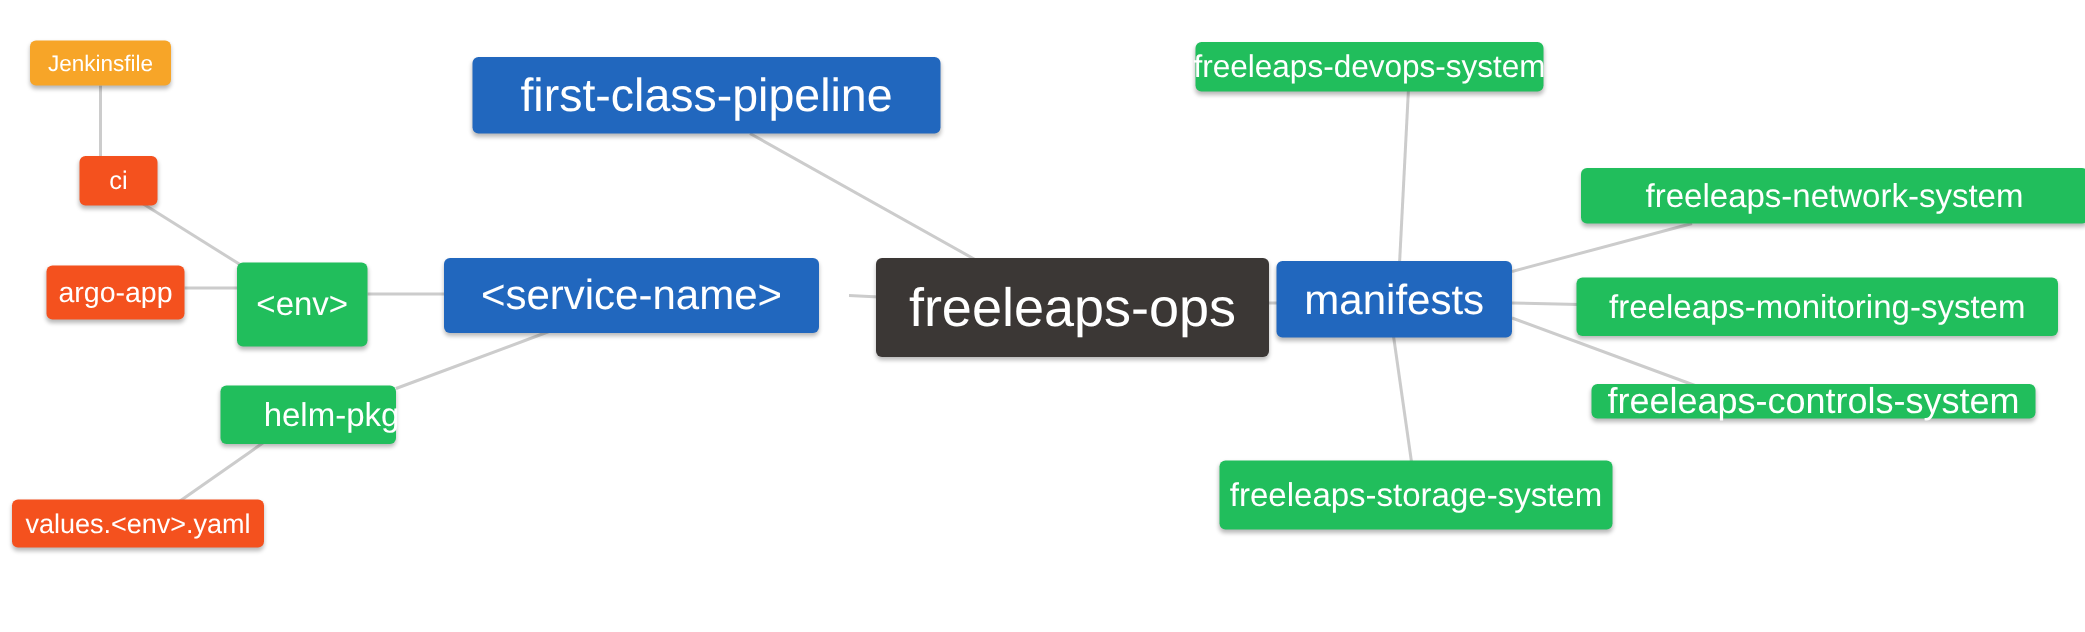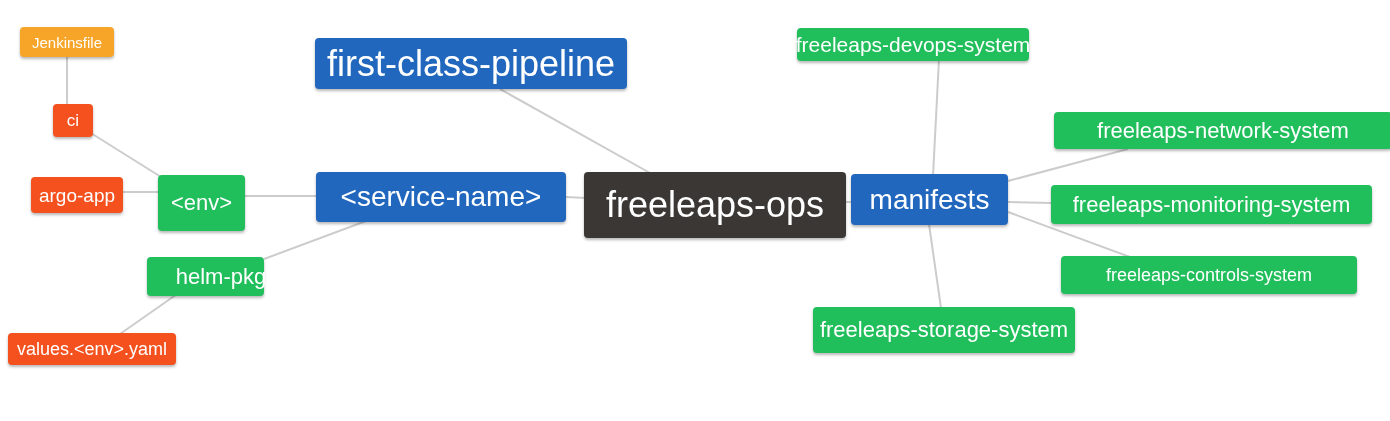--- a/index.html
+++ b/index.html
@@ -48,41 +48,41 @@
       <line x1="933" y1="176" x2="939" y2="59"></line>
       <line x1="1008" y1="181" x2="1128" y2="149"></line>
       <line x1="1008" y1="202" x2="1053" y2="203"></line>
       <line x1="1008" y1="212" x2="1130" y2="257"></line>
       <line x1="929" y1="224" x2="941" y2="308"></line>
     </g>
   </svg>
 
   <div class="node orange" style="left:20px;top:27px;width:94px;height:30px;font-size:15px;">Jenkinsfile</div>
 
-  <div class="node red" style="left:53px;top:104px;width:40px;height:33px;font-size:17px;">ci</div>
+  <div class="node red" style="left:53px;top:104px;width:52px;height:33px;font-size:17px;">ci</div>
 
   <div class="node red" style="left:31px;top:177px;width:92px;height:36px;font-size:19px;">argo-app</div>
 
   <div class="node green" style="left:158px;top:175px;width:87px;height:56px;font-size:22px;">&lt;env&gt;</div>
 
   <div class="node green" style="left:147px;top:257px;width:117px;height:39px;font-size:22px;padding-left:31px;">helm-pkg</div>
 
   <div class="node red" style="left:8px;top:333px;width:168px;height:32px;font-size:18px;">values.&lt;env&gt;.yaml</div>
 
-  <div class="node blue" style="left:315px;top:38px;width:312px;height:51px;font-size:36px;">first-class-pipeline</div>
+  <div class="node blue" style="left:315px;top:38px;width:312px;height:51px;font-size:31px;">first-class-pipeline</div>
 
-  <div class="node blue" style="left:316px;top:172px;width:250px;height:50px;font-size:28px;">&lt;service-name&gt;</div>
+  <div class="node blue" style="left:296px;top:172px;width:250px;height:50px;font-size:28px;">&lt;service-name&gt;</div>
 
   <div class="node dark" style="left:584px;top:172px;width:262px;height:66px;font-size:36px;text-align:right;">freeleaps-ops</div>
 
   <div class="node blue" style="left:851px;top:174px;width:157px;height:51px;font-size:28px;">manifests</div>
 
   <div class="node green" style="left:797px;top:28px;width:232px;height:33px;font-size:21px;">freeleaps-devops-system</div>
 
   <div class="node green" style="left:1054px;top:112px;width:338px;height:37px;font-size:22px;text-align:right;">freeleaps-network-system</div>
 
   <div class="node green" style="left:1051px;top:185px;width:321px;height:39px;font-size:22px;">freeleaps-monitoring-system</div>
 
-  <div class="node green" style="left:1061px;top:256px;width:296px;height:38px;font-size:18px;">freeleaps-controls-system</div>
+  <div class="node green" style="left:1061px;top:256px;width:296px;height:23px;font-size:24px;">freeleaps-controls-system</div>
 
   <div class="node green" style="left:813px;top:307px;width:262px;height:46px;font-size:22px;">freeleaps-storage-system</div>
 
 </div>
 
 </body></html>

